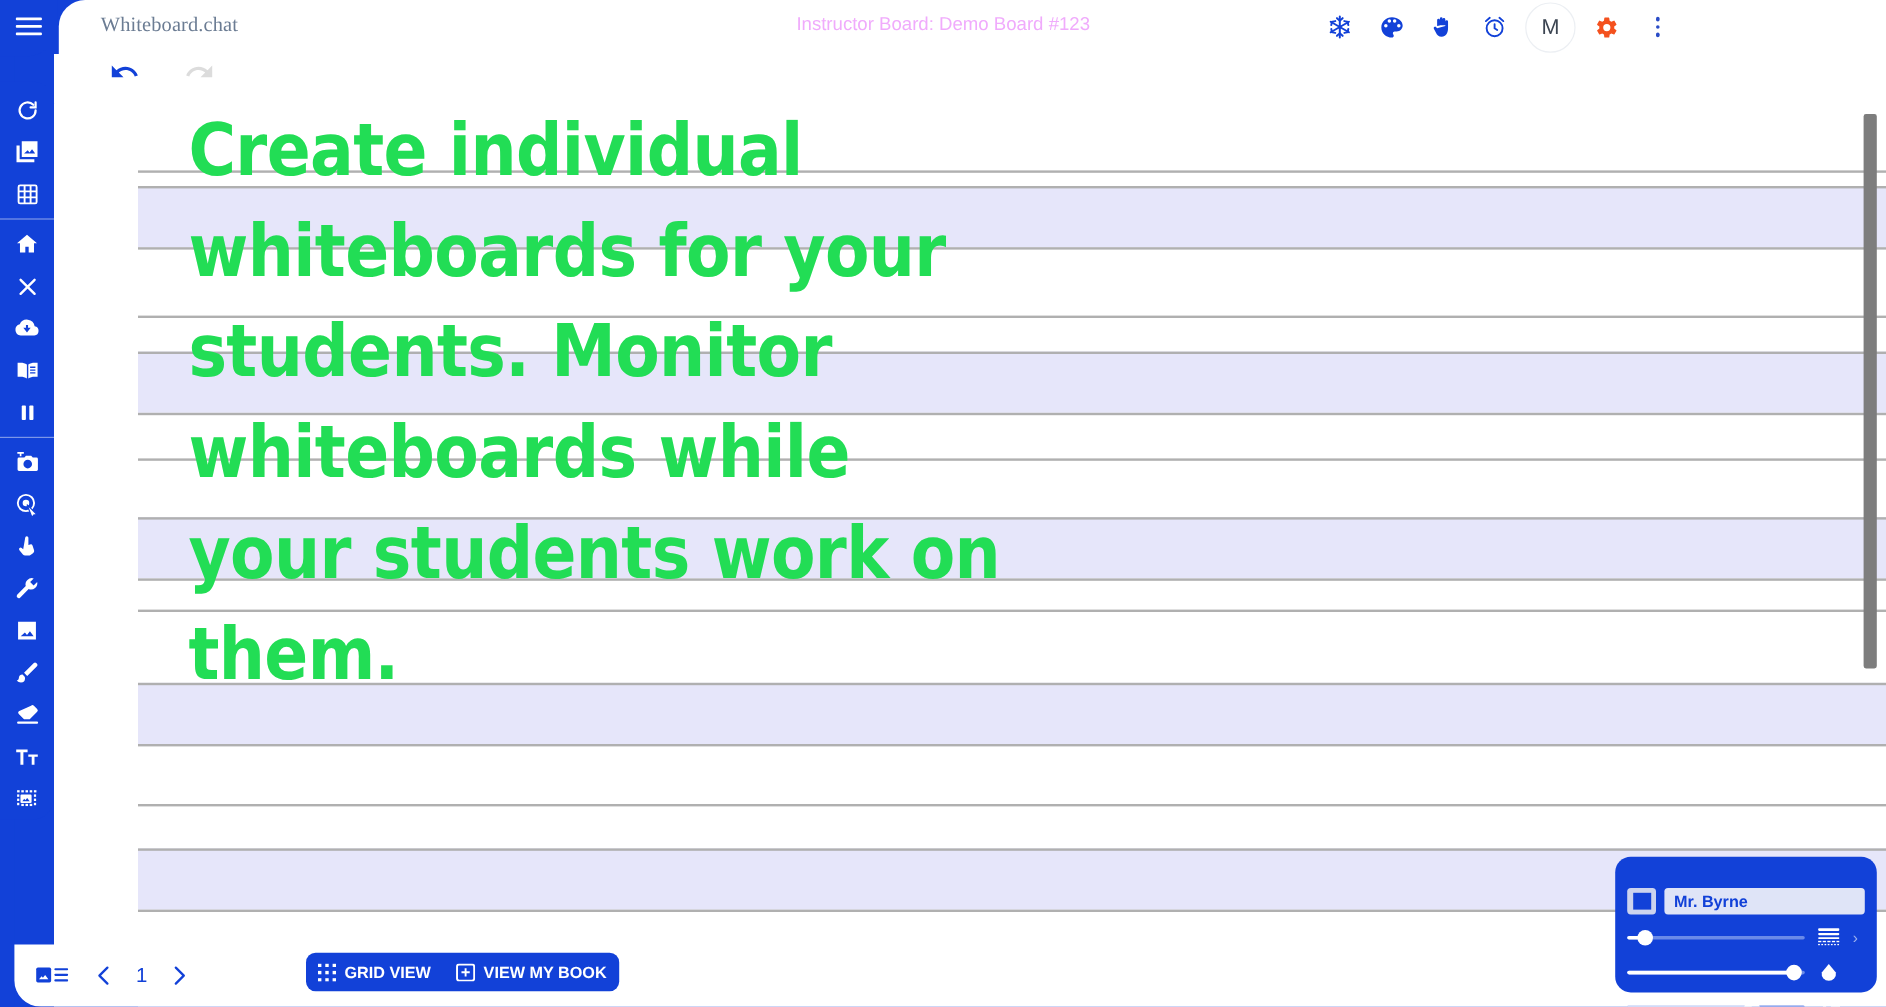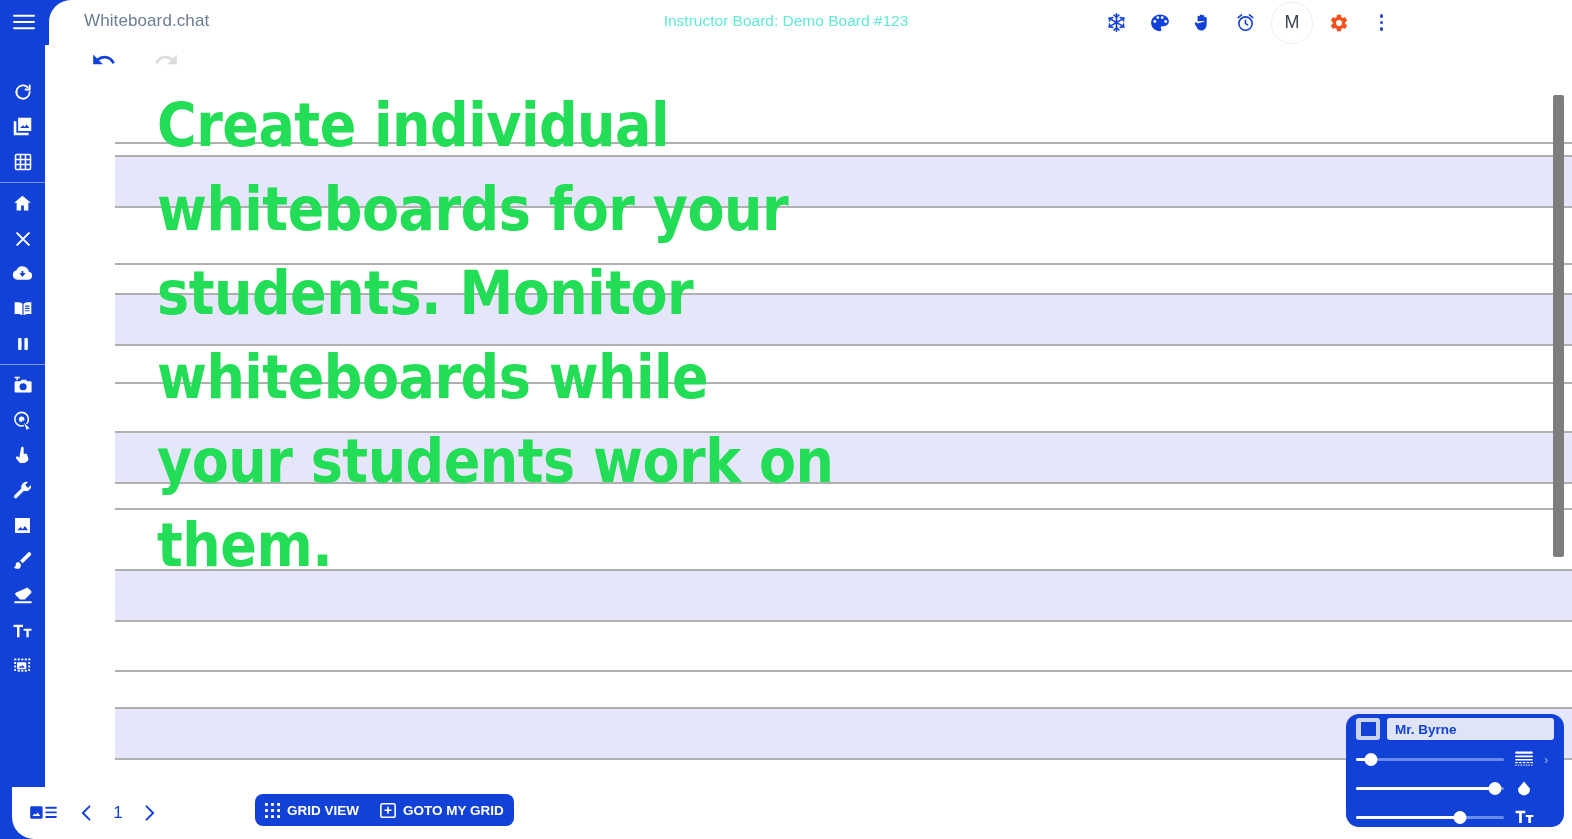--- a/index.html
+++ b/index.html
@@ -48,25 +48,26 @@
     cursor: pointer;
     z-index: 50;
   }
   .hamburger-btn svg { display:block; }
 
   .brand {
     position: absolute; left: 84px; top: 11px;
     font-size: 17px; color: #6b7c93; font-weight: 400;
     letter-spacing: .1px;
     z-index: 46;
+    font-family: Liberation Serif, serif;
   }
   .board-title {
     position: absolute; left: 0; top: 12px; width: 1572px;
     text-align: center;
-    font-size: 15.5px; color: #5eead4; font-weight: 500;
+    font-size: 15.5px; color: #f0abfc; font-weight: 500;
     z-index: 46;
   }
 
   .hdr-icons {
     position: absolute; top: 0; left: 1095px; height: 45px;
     display: flex; align-items: center;
     z-index: 46;
   }
   .hdr-icon {
     width: 43px; height: 45px;
@@ -235,21 +236,21 @@
   }
   .pill .sep { width: 7px; }
 
   
   .pen-panel {
     position: absolute; right: 8px; bottom: 12px;
     width: 218px; height: 113px;
     background: #1241d8;
     border-radius: 13px;
     z-index: 60;
-    padding: 4px 10px;
+    padding: 26px 10px;
   }
   .pen-name-row { display:flex; align-items:center; gap:7px; }
   .color-swatch-wrap {
     width: 24px; height: 22px; background:#ccd3ee; border-radius:3px;
     display:flex; align-items:center; justify-content:center; cursor:pointer;
   }
   .color-swatch { width: 15px; height: 14px; background: #1241d8; }
   .pen-name {
     flex: 1; height: 22px; background: #dfe4f7; border-radius: 3px;
     color: #1241d8; font-size: 13.5px; font-weight: bold;
@@ -550,21 +551,21 @@
         <rect x="0" y="14.6" width="3.4" height="3.4"></rect>
           <rect x="7.3" y="14.6" width="3.4" height="3.4"></rect>
           <rect x="14.6" y="14.6" width="3.4" height="3.4"></rect>
       </svg>
       <span>GRID VIEW</span>
       <span class="sep"></span>
       <svg width="16" height="15" viewBox="0 0 18 17">
         <rect x="0.9" y="0.9" width="16.2" height="15.2" rx="2" fill="none" stroke="#fff" stroke-width="1.8"></rect>
         <path d="M8.1 4.3h1.8v3h3v1.8h-3v3H8.1v-3h-3V7.3h3z" fill="#fff"></path>
       </svg>
-      <span>GOTO MY GRID</span>
+      <span>VIEW MY BOOK</span>
     </div>
   </div>
 
   <div class="pen-panel">
     <div class="pen-name-row">
       <div class="color-swatch-wrap">
         <div class="color-swatch"></div>
       </div>
       <div class="pen-name" placeholder="Name">Mr. Byrne</div>
     </div>

